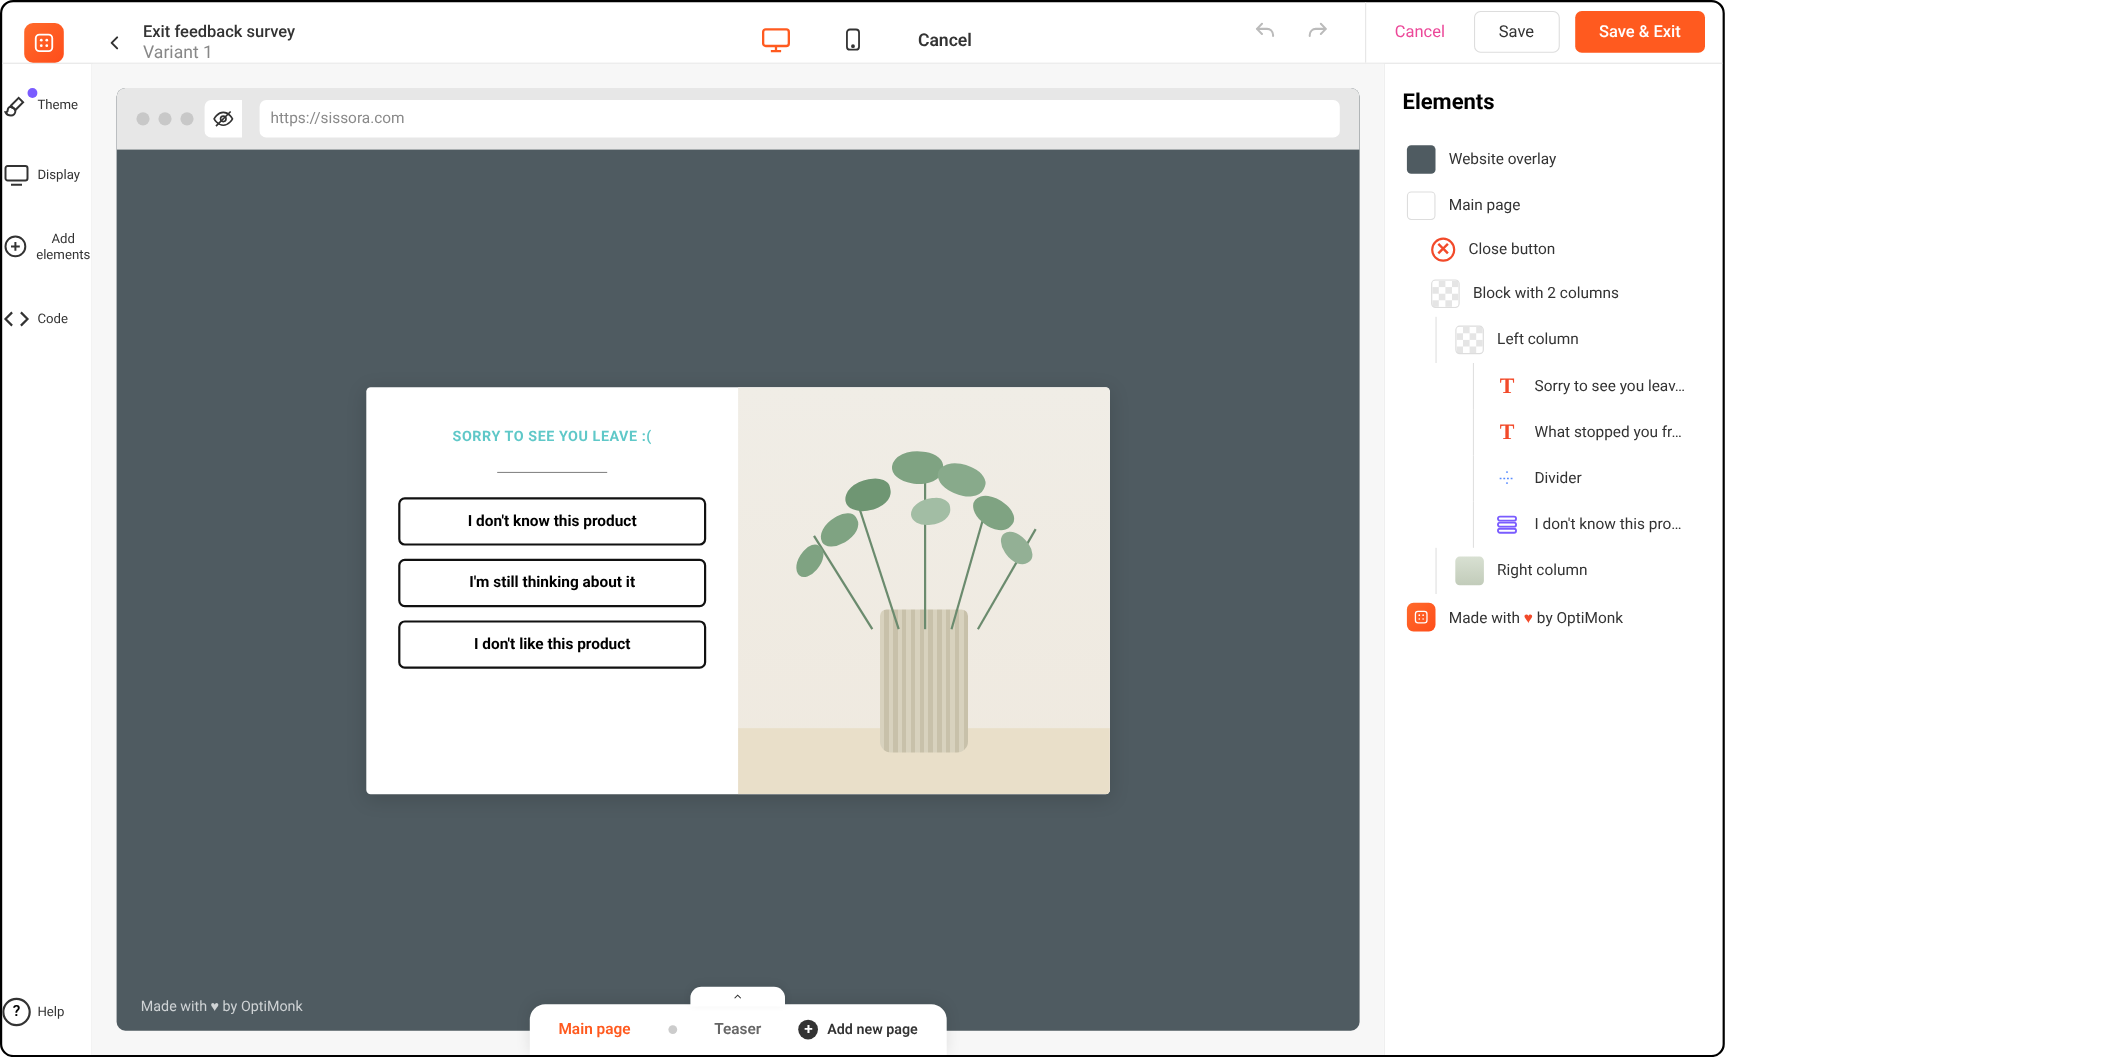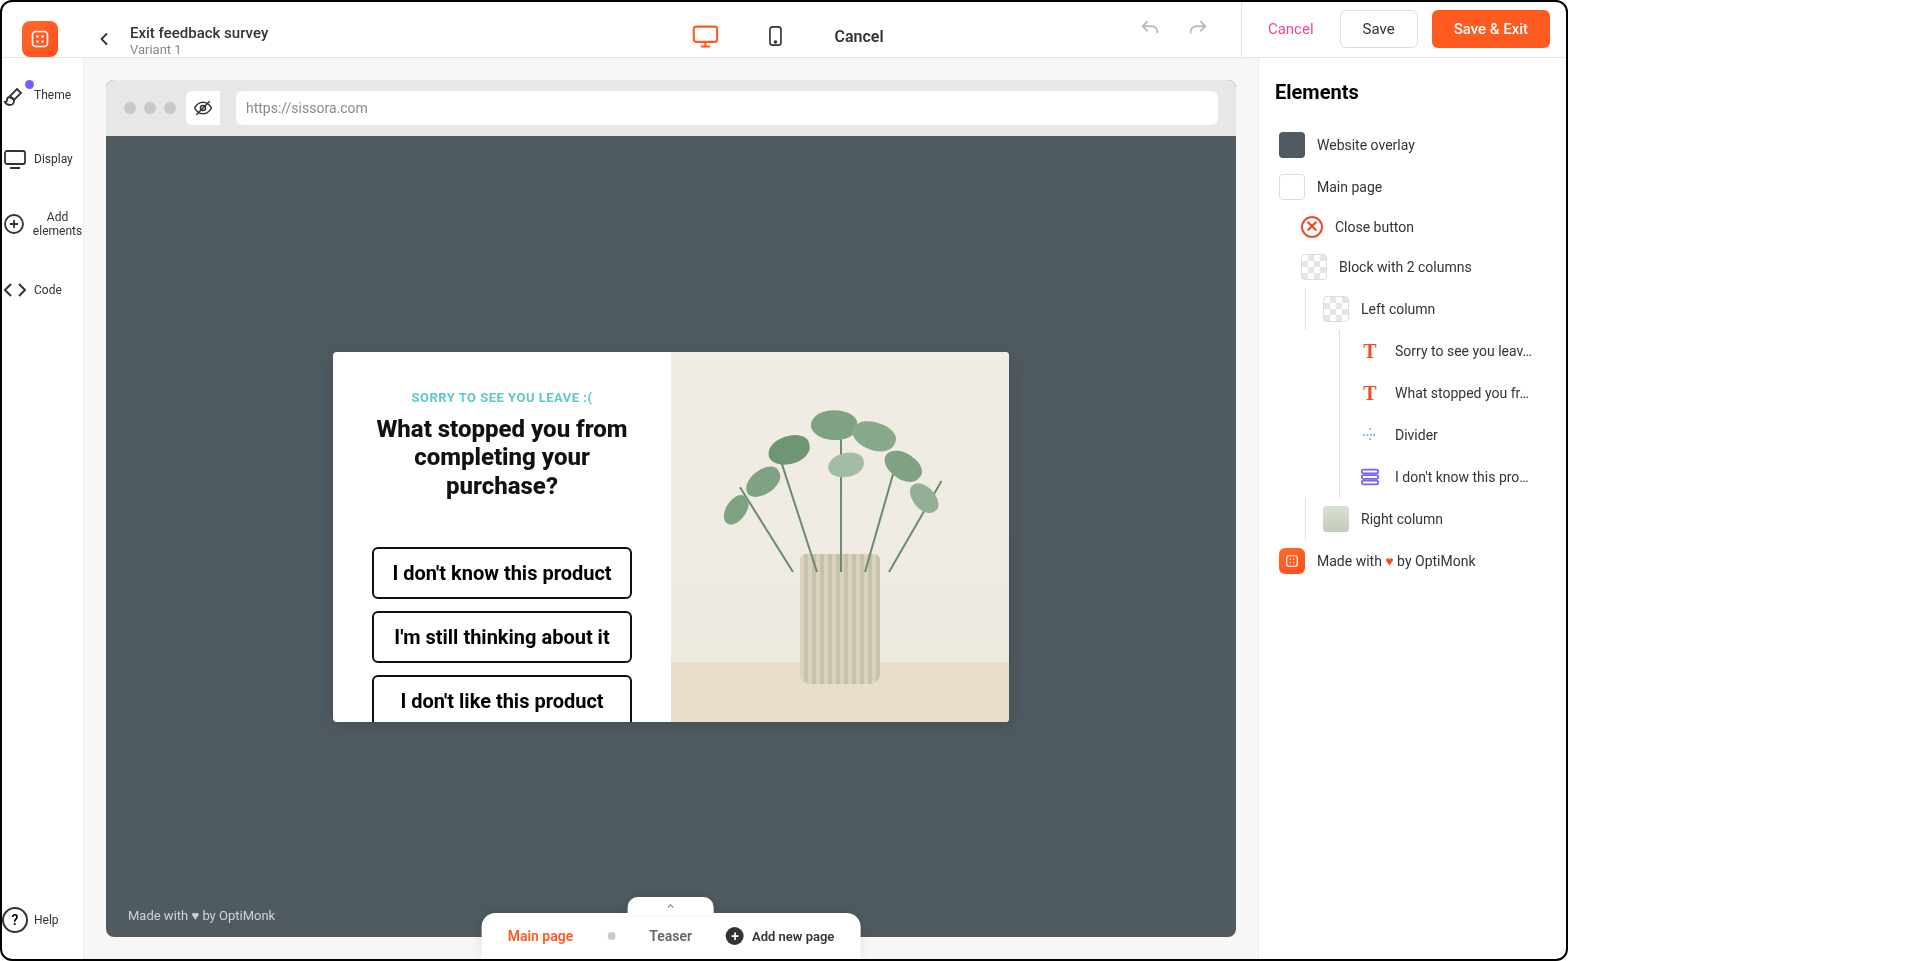--- a/index.html
+++ b/index.html
@@ -4,21 +4,21 @@
 <style>
 * { margin: 0; padding: 0; box-sizing: border-box; font-family: -apple-system, BlinkMacSystemFont, "Segoe UI", Roboto, sans-serif; }
 body { background: #fff; overflow: hidden; }
 .app { display: flex; flex-direction: column; height: 961px; width: 1568px; border: 2px solid #000; border-radius: 12px; overflow: hidden; position: relative; }
 .topbar { height: 56px; display: flex; align-items: flex-end; border-bottom: 1px solid #e5e5e5; padding: 0 16px 0 0; }
 .logo { width: 36px; height: 36px; background: linear-gradient(135deg,#ff6a2b,#ff4d1a); border-radius: 8px; display: flex; align-items: center; justify-content: center; margin-left: 20px; }
 .logo svg { width: 20px; height: 20px; }
 .back-btn { width: 36px; height: 36px; display: flex; align-items: center; justify-content: center; margin-left: 28px; cursor: pointer; }
 .title-block { margin-left: 8px; display: flex; flex-direction: column; justify-content: center; }
 .title-block .title { font-size: 15px; color: #333; font-weight: 500;}
-.title-block .variant { font-size: 13px; color: #888; }
+.title-block .variant { font-size: 16px; color: #888; }
 .center-tools { position: absolute; left: 50%; transform: translateX(-50%); display: flex; align-items: center; gap: 28px; }
 .device-btn { width: 42px; height: 42px; display: flex; align-items: center; justify-content: center; cursor: pointer; position: relative; }
 .device-btn.active::after { content: ""; position: absolute; bottom: -8px; height: 3px; width: 58px; background: #ff5a1f; border-radius: 2px; }
 .device-btn.active svg { stroke: #ff5a1f; }
 .preview-label { font-size: 16px; font-weight: 600; color: #333; margin-left: 10px; }
 .right-actions { margin-left: auto; display: flex; align-items: center; gap: 14px; }
 .history-btn { width: 34px; height: 34px; display: flex; align-items: center; justify-content: center; color: #999; cursor: pointer; }
 .cancel-link { font-size: 15px; color: #ec4899; cursor: pointer; padding: 8px 12px; }
 .save-btn { font-size: 15px; color: #333; padding: 9px 22px; border: 1px solid #ddd; border-radius: 6px; background: #fff; cursor: pointer; }
 .save-exit-btn { font-size: 15px; color: #fff; padding: 10px 22px; border-radius: 6px; background: #ff5a1f; cursor: pointer; border: none; font-weight: 500;}
@@ -39,21 +39,21 @@
 .traffic { display: flex; gap: 8px; }
 .traffic span { width: 12px; height: 12px; background: #c8c8c8; border-radius: 50%; }
 .url-box { flex: 1; height: 34px; background: #fff; border-radius: 6px; display: flex; align-items: center; padding: 0 10px; gap: 10px; color: #8a8a8a; font-size: 14px; margin-left: 12px; }
 .url-eye { width: 34px; height: 34px; background: #fff; border-radius: 6px 0 0 6px; margin-right: -6px; display:flex; align-items:center; justify-content:center;}
 .browser-body { flex: 1; position: relative; display: flex; align-items: center; justify-content: center; }
 .popup { width: 676px; height: 370px; background: #fff; border-radius: 4px; display: flex; overflow: hidden; box-shadow: 0 4px 18px rgba(0,0,0,.15);}
 .popup-left { width: 50%; padding: 38px 28px 28px; display: flex; flex-direction: column; align-items: center; }
 .sorry { color: #5fc8c8; font-size: 13px; font-weight: 700; letter-spacing: .5px; }
 .headline { font-size: 24px; font-weight: 800; color: #111; text-align: center; margin-top: 10px; line-height: 1.2; }
 .divider { width: 100px; height: 1px; background: #888; margin: 24px 0 22px; }
-.opt-btn { width: 260px; padding: 12px 8px; border: 2px solid #111; border-radius: 6px; background: #fff; font-size: 20px; font-weight: 700; margin-bottom: 12px; cursor: pointer;}
+.opt-btn { width: 280px; padding: 12px 8px; border: 2px solid #111; border-radius: 6px; background: #fff; font-size: 14px; font-weight: 700; margin-bottom: 12px; cursor: pointer;}
 .popup-right { width: 50%; background: linear-gradient(#f0ede6,#efe9df); position: relative; overflow:hidden;}
 .table-surface { position:absolute; bottom:0; left:0; right:0; height:60px; background:#e9dfc9;}
 .vase { position:absolute; bottom:38px; left:50%; transform:translateX(-50%); width:80px; height:130px; background: repeating-linear-gradient(90deg,#d8d2be 0 4px,#c8c1aa 4px 8px); border-radius: 6px 6px 10px 10px;}
 .foliage { position:absolute; bottom:150px; left:50%; transform:translateX(-50%); width:240px; height:170px;}
 .leaf { position:absolute; background:#7fa382; border-radius: 60% 40% 55% 45%; }
 .stem { position:absolute; width:2px; background:#6b8b6e; }
 .madewith { position: absolute; bottom: 14px; left: 22px; color: #cfd3d5; font-size: 13px; }
 
 .bottom-pager { position: absolute; bottom: 0; left: 50%; transform: translateX(-50%); display: flex; align-items: center; background: #fff; border-radius: 14px 14px 0 0; box-shadow: 0 -2px 14px rgba(0,0,0,.1); height: 46px; padding: 0 26px; gap: 34px; }
 .pager-chevron { position: absolute; top: -16px; left: 50%; transform: translateX(-50%); background: #fff; border-radius: 10px 10px 0 0; width: 86px; height: 18px; display: flex; align-items: center; justify-content: center; box-shadow: 0 -2px 8px rgba(0,0,0,.08);}
@@ -202,21 +202,20 @@
               </svg>
           </div>
           <div class="url-box">
             <span>https://sissora.com</span>
           </div>
         </div>
         <div class="browser-body">
           <div class="popup">
             <div class="popup-left">
               <div class="sorry">SORRY TO SEE YOU LEAVE :(</div>
-              <div class="headline">What stopped you from completing your purchase?</div>
               <div class="divider"></div>
               <button class="opt-btn">I don't know this product</button>
               <button class="opt-btn">I'm still thinking about it</button>
               <button class="opt-btn">I don't like this product</button>
             </div>
             <div class="popup-right">
               <div class="table-surface"></div>
               <div class="vase"></div>
               <div class="foliage">
                 <div class="stem" style="left:50%;bottom:0;height:140px;"></div>

